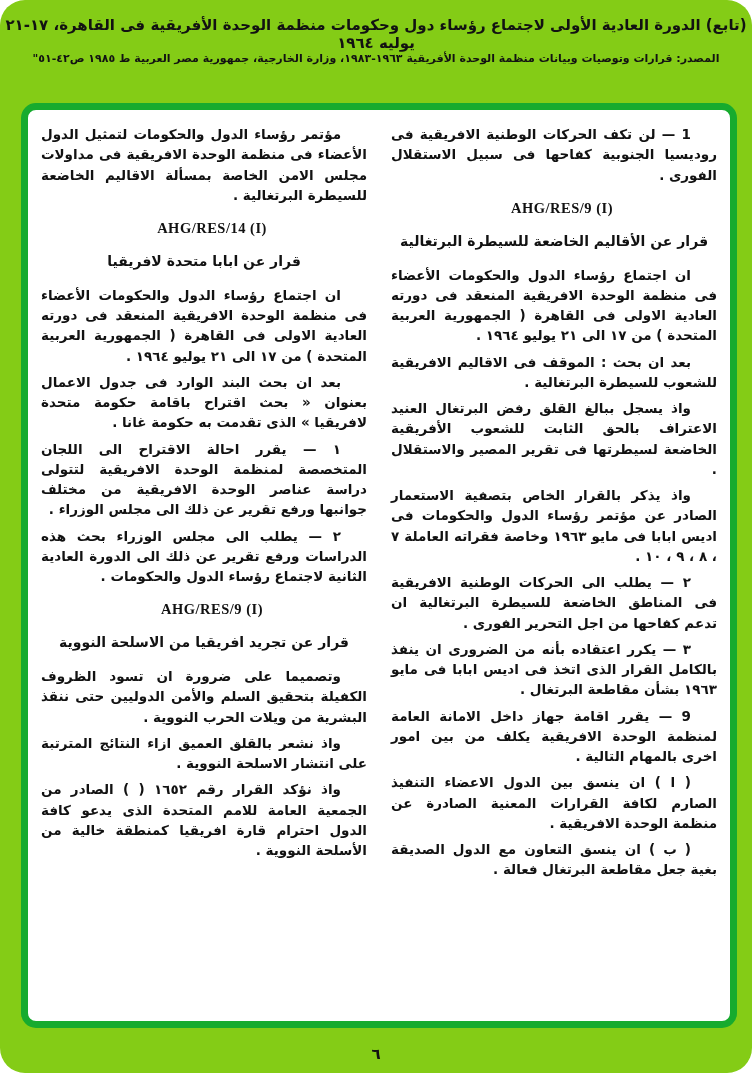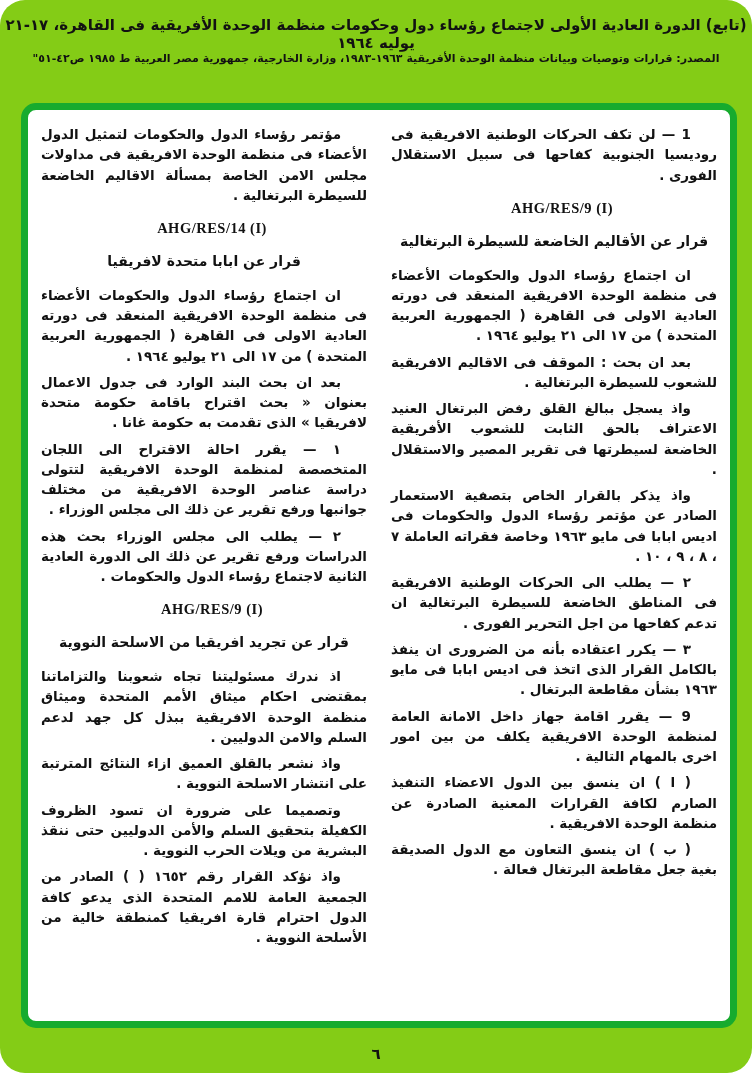--- a/index.html
+++ b/index.html
@@ -103,23 +103,22 @@
       <section class="col" id="col-left">
           <div class="para">مؤتمر رؤساء الدول والحكومات لتمثيل الدول الأعضاء فى منظمة الوحدة الافريقية فى مداولات مجلس الامن الخاصة بمسألة الاقاليم الخاضعة للسيطرة البرتغالية .</div>
           <div class="rescode">AHG/RES/14  (I)</div>
           <div class="restitle">قرار عن ابابا متحدة لافريقيا</div>
           <div class="para">ان اجتماع رؤساء الدول والحكومات الأعضاء فى منظمة الوحدة الافريقية المنعقد فى دورته العادية الاولى فى القاهرة ( الجمهورية العربية المتحدة ) من ١٧ الى ٢١ يوليو ١٩٦٤ .</div>
           <div class="para">بعد ان بحث البند الوارد فى جدول الاعمال بعنوان « بحث اقتراح باقامة حكومة متحدة لافريقيا » الذى تقدمت به حكومة غانا .</div>
           <div class="para">١ — يقرر احالة الاقتراح الى اللجان المتخصصة لمنظمة الوحدة الافريقية لتتولى دراسة عناصر الوحدة الافريقية من مختلف جوانبها ورفع تقرير عن ذلك الى مجلس الوزراء .</div>
           <div class="para">٢ — يطلب الى مجلس الوزراء بحث هذه الدراسات ورفع تقرير عن ذلك الى الدورة العادية الثانية لاجتماع رؤساء الدول والحكومات .</div>
           <div class="rescode">AHG/RES/9  (I)</div>
           <div class="restitle">قرار عن تجريد افريقيا من الاسلحة النووية</div>
-          <div class="para">اذ ندرك مسئوليتنا تجاه شعوبنا والتزاماتنا بمقتضى احكام ميثاق الأمم المتحدة وميثاق منظمة الوحدة الافريقية ببذل كل جهد لدعم السلم والامن الدوليين .</div>
+          <div class="para">وتصميما على ضرورة ان تسود الظروف الكفيلة بتحقيق السلم والأمن الدوليين حتى ننقذ البشرية من ويلات الحرب النووية .</div>
           <div class="para">واذ نشعر بالقلق العميق ازاء النتائج المترتبة على انتشار الاسلحة النووية .</div>
-          <div class="para">وتصميما على ضرورة ان تسود الظروف الكفيلة بتحقيق السلم والأمن الدوليين حتى ننقذ البشرية من ويلات الحرب النووية .</div>
           <div class="para">واذ نؤكد القرار رقم ١٦٥٢ (    ) الصادر من الجمعية العامة للامم المتحدة الذى يدعو كافة الدول احترام قارة افريقيا كمنطقة خالية من الأسلحة النووية .</div>
         </section>
     </div>
   </div>
 
   <footer class="ftr">
     <span class="pagenum">٦</span>
   </footer>
 
 </div>

